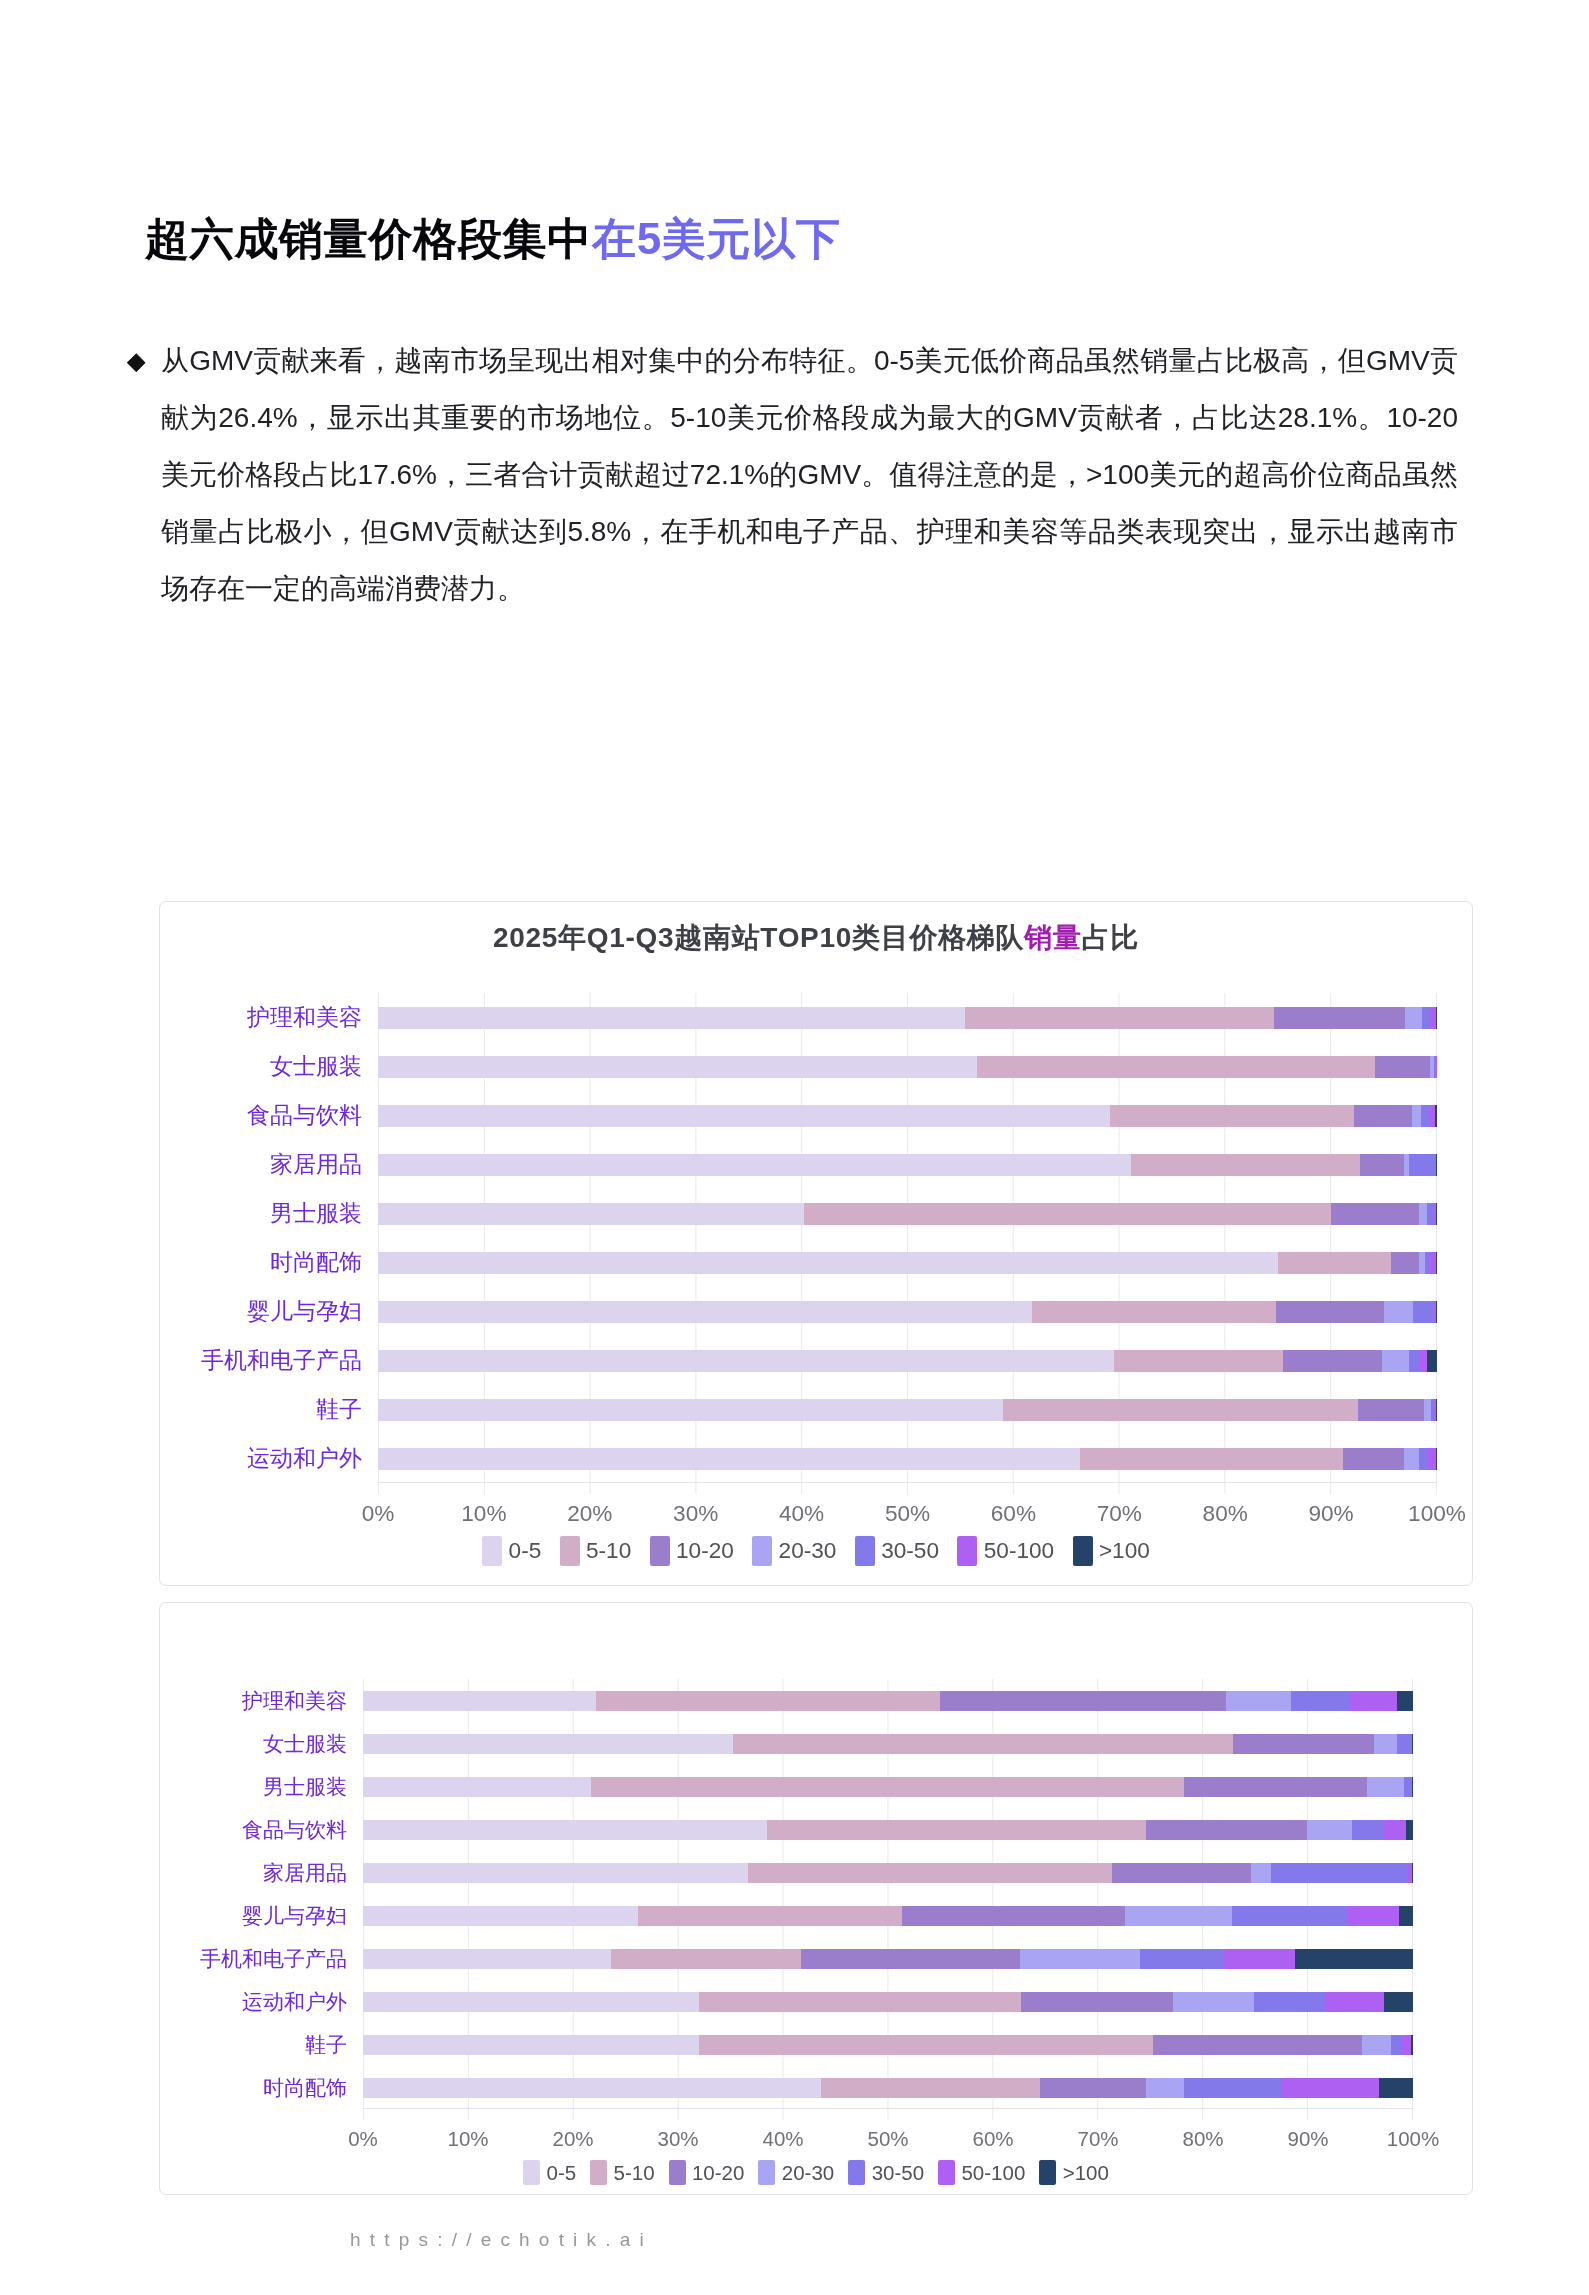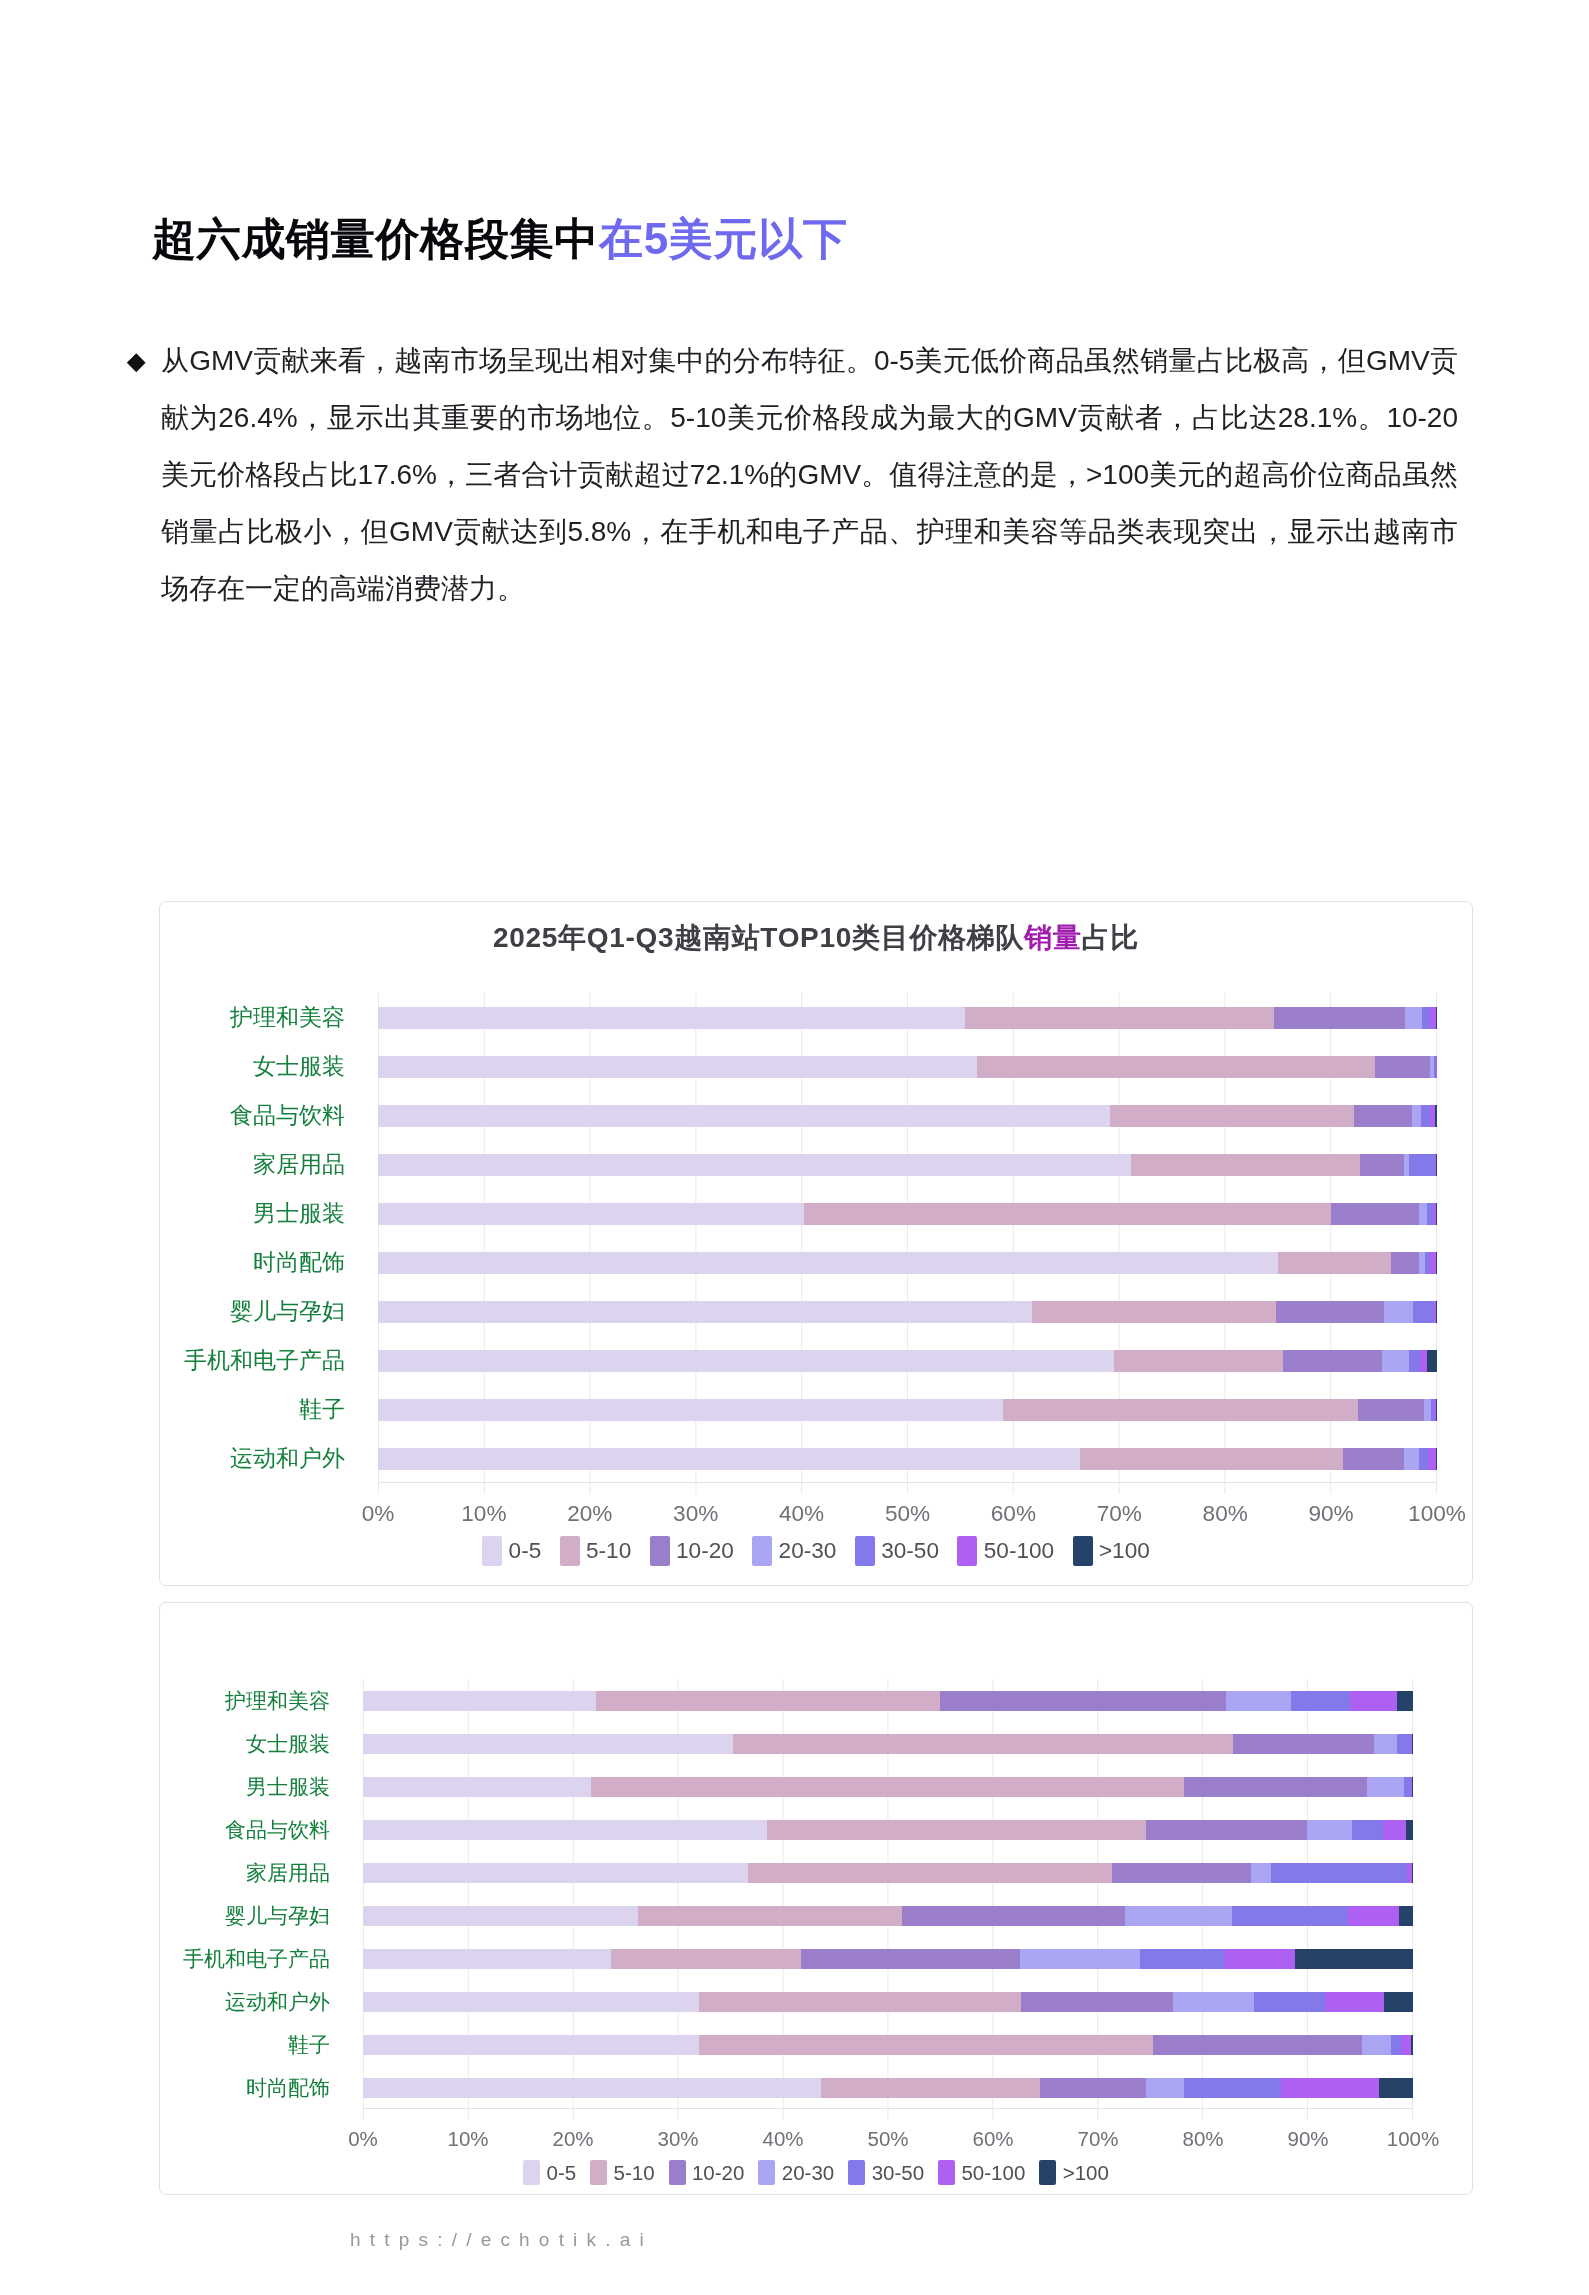--- a/index.html
+++ b/index.html
@@ -4,21 +4,21 @@
 <style>
   html,body{margin:0;padding:0;}
   body{
     width:1589px;height:2295px;background:#ffffff;
     font-family:"Liberation Sans","DejaVu Sans",sans-serif;
     position:relative;overflow:hidden;
   }
   .page{position:absolute;inset:0;background:#fff;}
 
   
-  .headline{position:absolute;left:152px;top:170px;font-size:44px;font-weight:700;
+  .headline{position:absolute;left:145px;top:170px;font-size:44px;font-weight:700;
     line-height:79px;color:#08080c;letter-spacing:0.7px;white-space:nowrap;}
   .headline .accent{color:#6F69EF;}
 
   
   .bullets{position:absolute;left:127px;top:332px;width:1331px;}
   .bullet{position:relative;padding-left:34px;font-size:28px;line-height:57px;
     color:#1f2024;text-align:justify;}
   .bullet-marker{position:absolute;left:0;top:0;font-size:24px;line-height:57px;color:#111;}
 
   
@@ -46,22 +46,22 @@
     height:calc(var(--pitch)*10);
     background-image:linear-gradient(to right,#e9e9ee 0,#e9e9ee 1.4px,transparent 1.4px);
     background-size:calc(100%/10) 100%;
     border-right:1.4px solid #e9e9ee;border-bottom:1.4px solid #e2e2e8;box-sizing:border-box;}
   .ticks{position:absolute;left:var(--label-w);right:var(--plot-right);
     top:calc(var(--pitch)*10);height:11.3px;
     background-image:linear-gradient(to right,#e9e9ee 0,#e9e9ee 1.4px,transparent 1.4px);
     background-size:calc(100%/10) 100%;border-right:1.4px solid #e9e9ee;box-sizing:border-box;}
   .rows{position:absolute;left:0;right:0;top:0;}
   .chart-row{display:flex;align-items:center;height:var(--pitch);}
-  .row-label{width:var(--label-w);padding-right:33px;box-sizing:border-box;
-    text-align:right;font-size:var(--yfs);color:#15803d;white-space:nowrap;}
+  .row-label{width:var(--label-w);padding-right:16px;box-sizing:border-box;
+    text-align:right;font-size:var(--yfs);color:#6d28d9;white-space:nowrap;}
   .bar-track{flex:1;height:var(--bar-h);margin-right:var(--plot-right);display:flex;}
   .bar-seg{height:100%;}
   .x-axis{position:absolute;left:var(--label-w);right:var(--plot-right);
     top:calc(var(--pitch)*10 + 18.4px);height:31px;}
   .x-tick{position:absolute;transform:translateX(-50%);font-size:var(--xfs);
     color:#6f7177;white-space:nowrap;}
   .legend{position:absolute;top:var(--legend-top);left:0;right:0;display:flex;
     justify-content:center;align-items:center;gap:var(--lg-gap);}
   .legend-item{display:flex;align-items:center;gap:6.4px;}
   .legend-swatch{width:var(--sw);height:var(--sh);border-radius:2.1px;}

